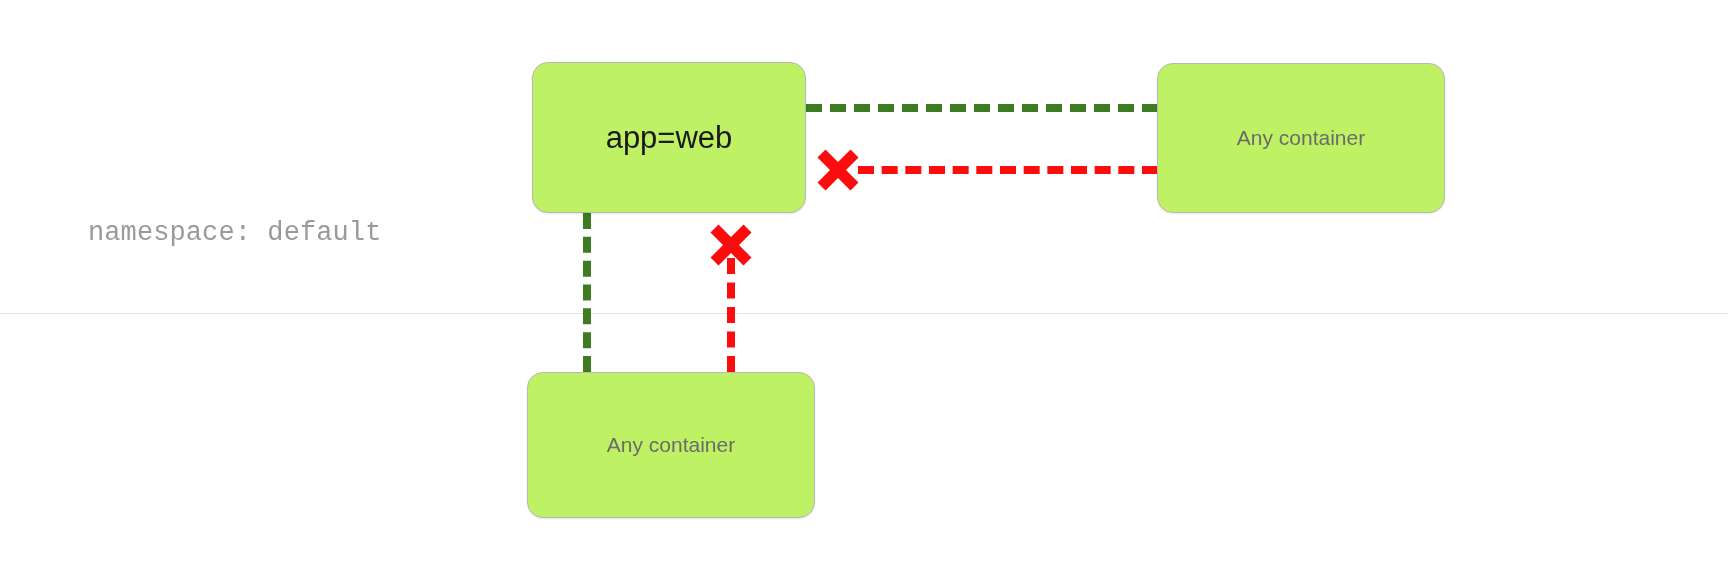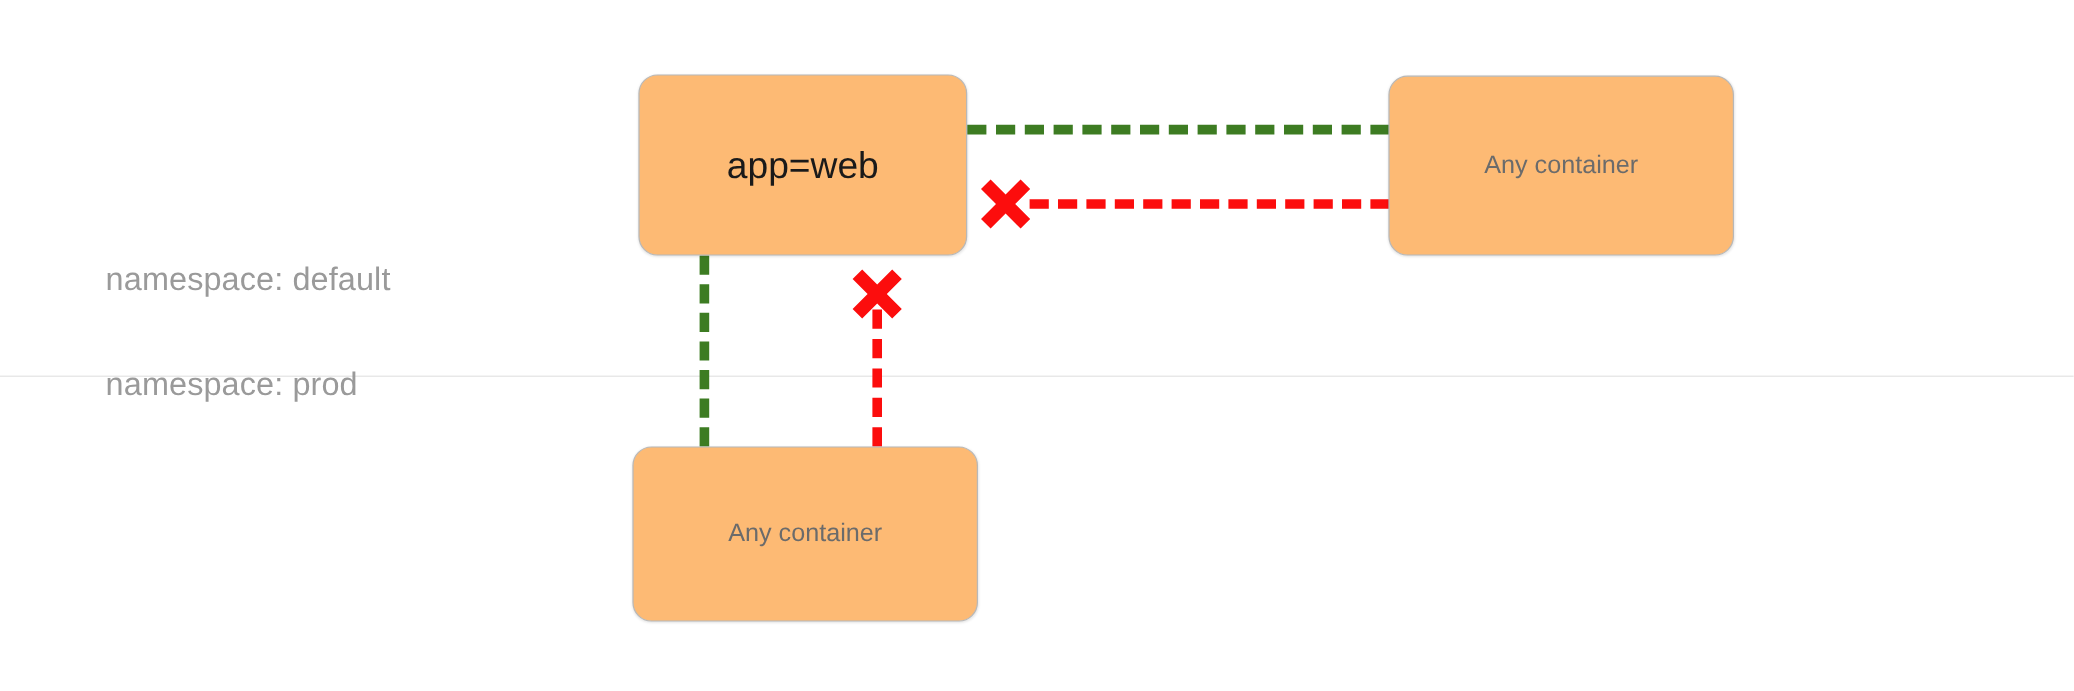--- a/index.html
+++ b/index.html
@@ -36,21 +36,21 @@
     font-size: 27px;
     font-family: "Liberation Sans", sans-serif;
     white-space: nowrap;
     letter-spacing: 0.1px;
   }
 
   
   .node {
     position: absolute;
     box-sizing: border-box;
-    background: #fdba74;
+    background: #bef264;
     border: 1px solid #b8b8b8;
     border-radius: 16px;
     display: flex;
     align-items: center;
     justify-content: center;
     box-shadow: 0 1px 2px rgba(0,0,0,0.10);
   }
   .node .node-label {
     font-family: "Liberation Sans", sans-serif;
     white-space: nowrap;
@@ -102,23 +102,22 @@
   #x-right  { left: 815px; top: 147px; }
   #x-down   { left: 708px; top: 222px; }
 </style>
 </head>
 <body>
 
 <div id="canvas">
 
   <div class="divider" style="top:313px;"></div>
 
-  <div class="ns-label" style="left:88px; top:218px;">namespace: default</div>
+  <div class="ns-label" style="left:88px; top:218px;font-family:Liberation Mono, monospace;">namespace: default</div>
 
-  <div class="ns-label" style="left:88px; top:305px;">namespace: prod</div>
 
   <div id="edge-allow-right" class="edge h allow"></div>
 
   <div id="edge-deny-right" class="edge h deny"></div>
 
   <div id="edge-allow-down" class="edge v allow"></div>
 
   <div id="edge-deny-down" class="edge v deny"></div>
 
   <div id="node-app-web" class="node dark-text">

